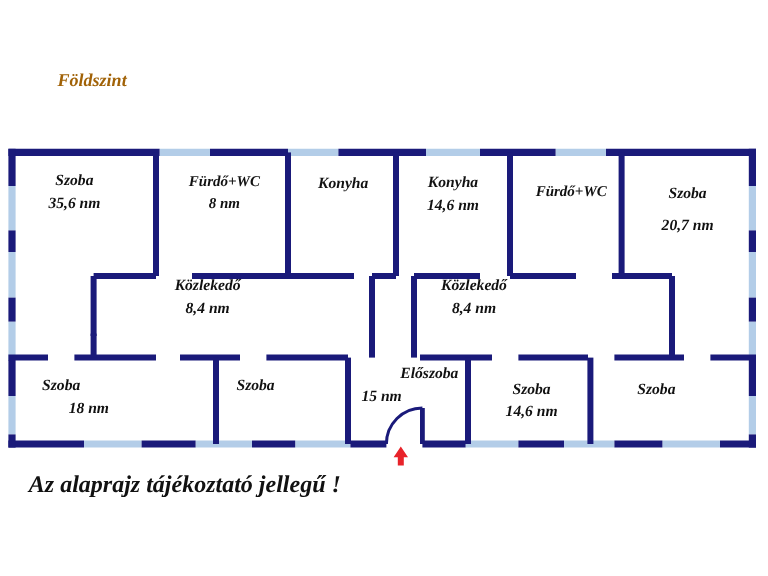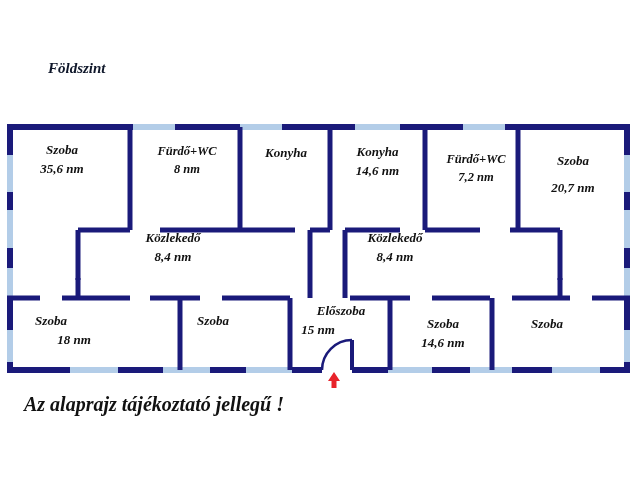--- a/index.html
+++ b/index.html
@@ -22,21 +22,21 @@
     height: 480px;
   }
 
   .title-label {
     position: absolute;
     left: 48px;
     top: 60px;
     font-size: 15px;
     font-weight: bold;
     font-style: italic;
-    color: #0f172a;
+    color: #a16207;
     white-space: nowrap;
   }
 
   .caption-label {
     position: absolute;
     left: 24px;
     top: 393px;
     font-size: 20px;
     font-weight: bold;
     font-style: italic;
@@ -192,21 +192,20 @@
     <span class="rl-name">Konyha</span>
   </div>
 
   <div class="room-label" style="left:330px; top:143px; width:95px; font-size:13px;">
     <span class="rl-name">Konyha</span>
     <span class="rl-area">14,6 nm</span>
   </div>
 
   <div class="room-label" style="left:420px; top:150px; width:112px; font-size:12.5px;">
     <span class="rl-name">Fürdő+WC</span>
-    <span class="rl-area">7,2 nm</span>
   </div>
 
   <div class="room-label" style="left:518px; top:147px; width:110px; font-size:13px; line-height:2.1;">
     <span class="rl-name">Szoba</span>
     <span class="rl-area">20,7 nm</span>
   </div>
 
   <div class="room-label" style="left:106px; top:229px; width:134px; font-size:13px;">
     <span class="rl-name">Közlekedő</span>
     <span class="rl-area">8,4 nm</span>
@@ -220,21 +219,21 @@
   <div class="room-label" style="left:8px; top:312px; width:110px; font-size:13px;">
     <span class="rl-name" style="margin-right:24px;">Szoba</span>
     <span class="rl-area" style="margin-left:22px;">18 nm</span>
   </div>
 
   <div class="room-label" style="left:166px; top:312px; width:110px; font-size:13px;">
     <span class="rl-name" style="margin-right:16px;">Szoba</span>
   </div>
 
   <div class="room-label" style="left:286px; top:302px; width:96px; font-size:13px;">
-    <span class="rl-name" style="margin-left:14px;">Előszoba</span>
+    <span class="rl-name" style="margin-left:14px;text-align:right;">Előszoba</span>
     <span class="rl-area" style="margin-right:32px;">15 nm</span>
   </div>
 
   <div class="room-label" style="left:392px; top:315px; width:102px; font-size:13px;">
     <span class="rl-name">Szoba</span>
     <span class="rl-area">14,6 nm</span>
   </div>
 
   <div class="room-label" style="left:494px; top:315px; width:106px; font-size:13px;">
     <span class="rl-name">Szoba</span>

